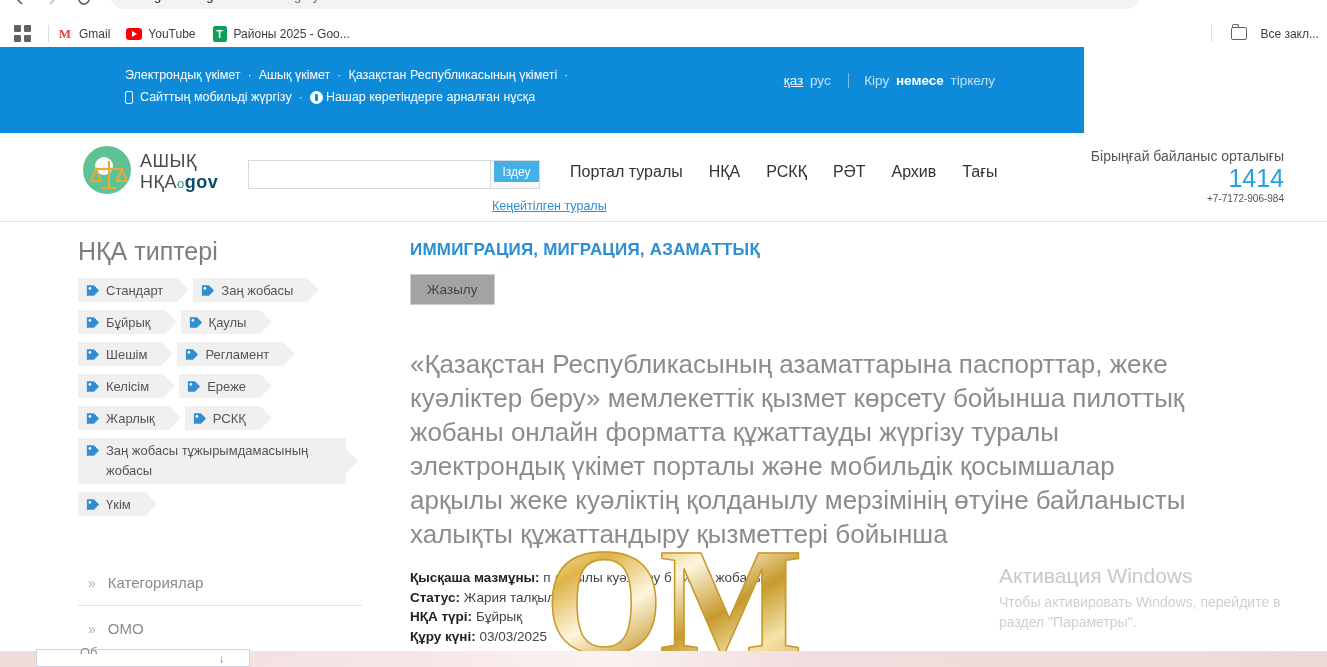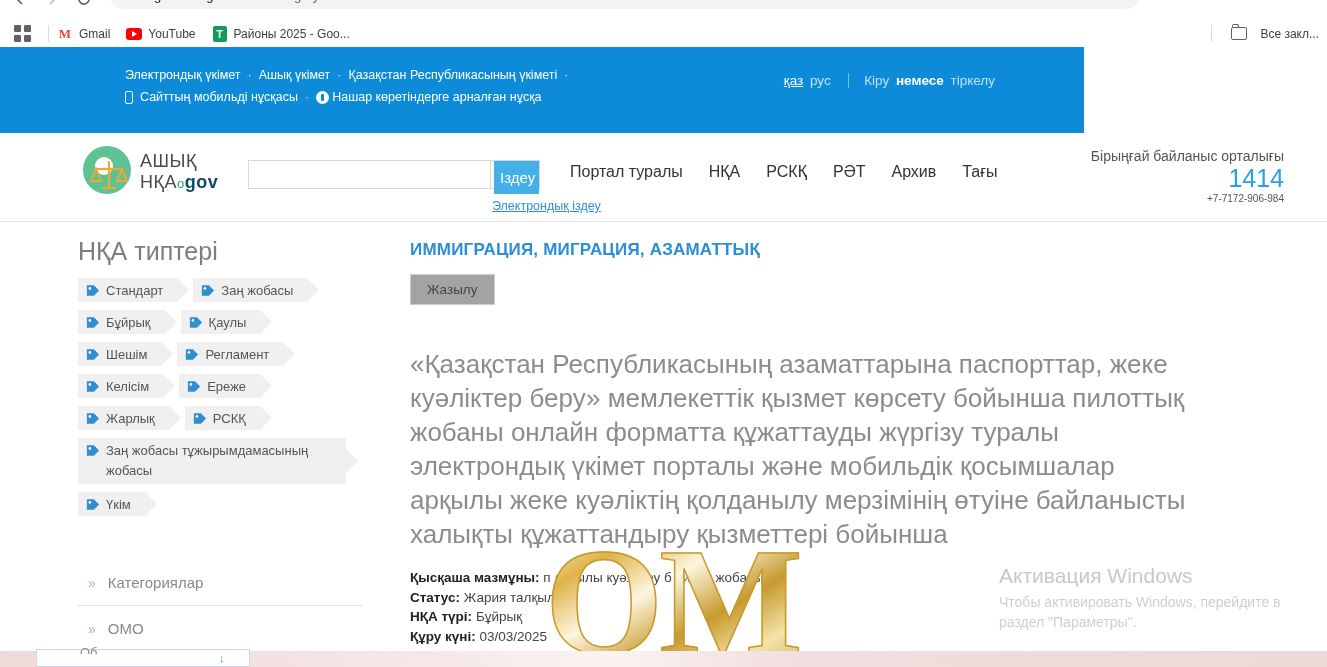--- a/index.html
+++ b/index.html
@@ -74,21 +74,21 @@
   
   .white-header { position:absolute; top:133px; left:0; width:1327px; height:88px; background:#fff; border-bottom:1px solid #e3e3e3;}
   .logo-wrap { position:absolute; left:80px; top:10px; display:flex; align-items:center; gap:2px;}
   .logo-mark { width:58px; height:58px; position:relative;}
   .logo-text { font-size:18px; line-height:21px; color:#4a4a4a; font-family:"Liberation Sans", sans-serif; letter-spacing:0.5px;}
   .logo-text .gov { color:#0c4a6e; font-weight:bold; }
   .logo-text .o { color:#2aa06a; font-size:13px; }
 
   .search-box { position:absolute; left:248px; top:27px; width:292px; height:29px; background:#fafafa; border:1px solid #d8d8d8; box-sizing:border-box;}
   .search-input { position:absolute; left:0; top:0; width:242px; height:27px; border:none; outline:none; background:#fff; box-sizing:border-box; border-right:1px solid #d8d8d8; padding-left:6px; font-size:13px;}
-  .search-btn { position:absolute; right:0; top:0; width:45px; height:33px; background:#44b0e8; color:#fff; border:none; font-size:15px; cursor:pointer; font-family:"Liberation Sans", sans-serif;}
+  .search-btn { position:absolute; right:0; top:0; width:45px; height:21px; background:#44b0e8; color:#fff; border:none; font-size:12px; cursor:pointer; font-family:"Liberation Sans", sans-serif;}
   .adv-search { position:absolute; left:492px; top:199px; font-size:12.5px; color:#2d8fd5; text-decoration:underline; z-index:7;}
 
   .main-nav { position:absolute; left:570px; top:163px; display:flex; gap:26px; font-size:16px; color:#333; z-index:7;}
   .main-nav span { cursor:pointer; white-space:nowrap; }
 
   .contact { position:absolute; right:43px; top:148px; text-align:right; z-index:7;}
   .contact .c-lbl { font-size:14px; color:#555; }
   .contact .c-num { font-size:25px; color:#2aa0e0; line-height:29px; }
   .contact .c-phone { font-size:10px; color:#555; }
 
@@ -218,21 +218,21 @@
     </div>
   </div>
 
   <div class="top-blue">
     <div class="tb-links">
       <div>
         <a>Электрондық үкімет</a><span class="dot">·</span><a>Ашық үкімет</a><span class="dot">·</span><a>Қазақстан Республикасының үкіметі</a><span class="dot">·</span>
       </div>
       <div class="tb-row2">
         <span class="mob-ico"></span>
-          <a>Сайттың мобильді нұсқасы</a>
+          <a>Сайттың мобильді жүргізу</a>
           <span class="dot">·</span>
           <span class="eye-ico"></span>
           <a>Нашар көретіндерге арналған нұсқа</a>
       </div>
     </div>
 
     <div class="tb-right-links">
       <span class="act">қаз</span>
       <span>рус</span>
       <span class="sep"></span>
@@ -261,21 +261,21 @@
         <div><span>НҚА</span><span class="o">o</span><span class="gov">gov</span></div>
       </span>
     </div>
 
     <div class="search-box">
       <input class="search-input" type="text" value="" placeholder="" style="">
       <button class="search-btn">Іздеу</button>
     </div>
   </div>
 
-  <a class="adv-search">Электрондық іздеу</a>
+  <a class="adv-search">Кеңейтілген туралы</a>
 
   <div class="main-nav">
     <span>Портал туралы</span>
     <span>НҚА</span>
     <span>РСКҚ</span>
     <span>РӘТ</span>
     <span>Архив</span>
     <span>Тағы</span>
   </div>
 

